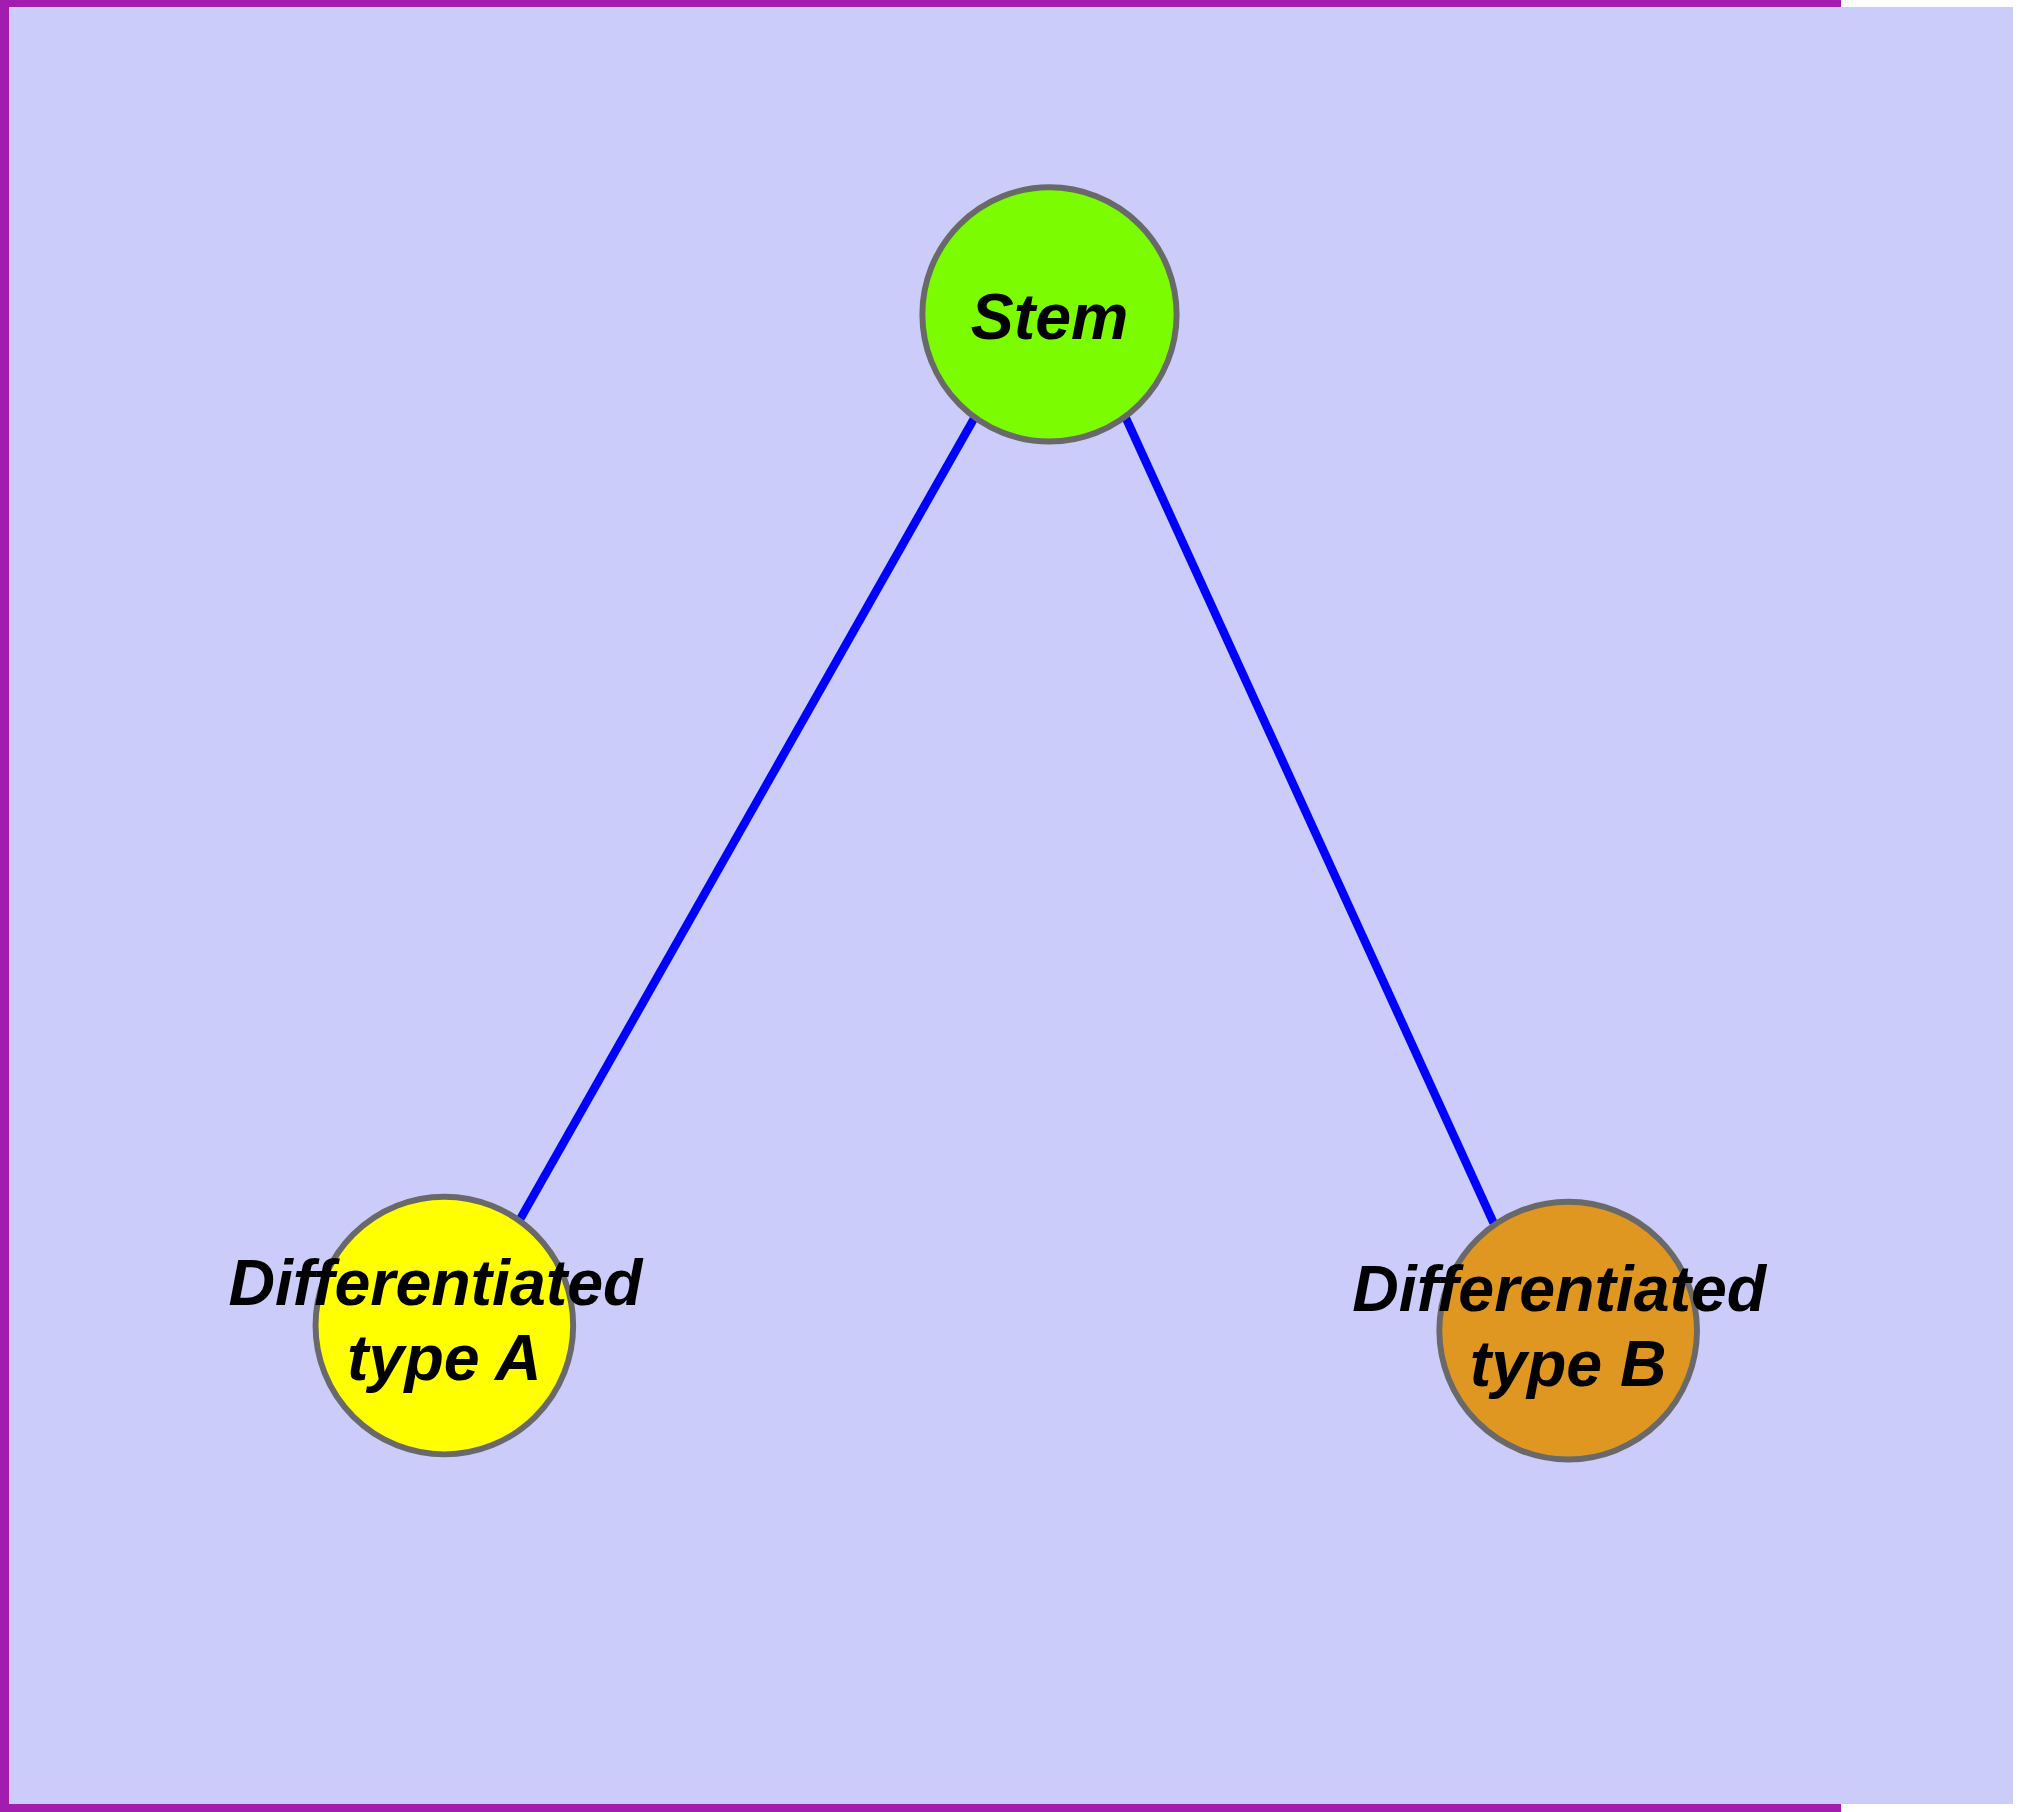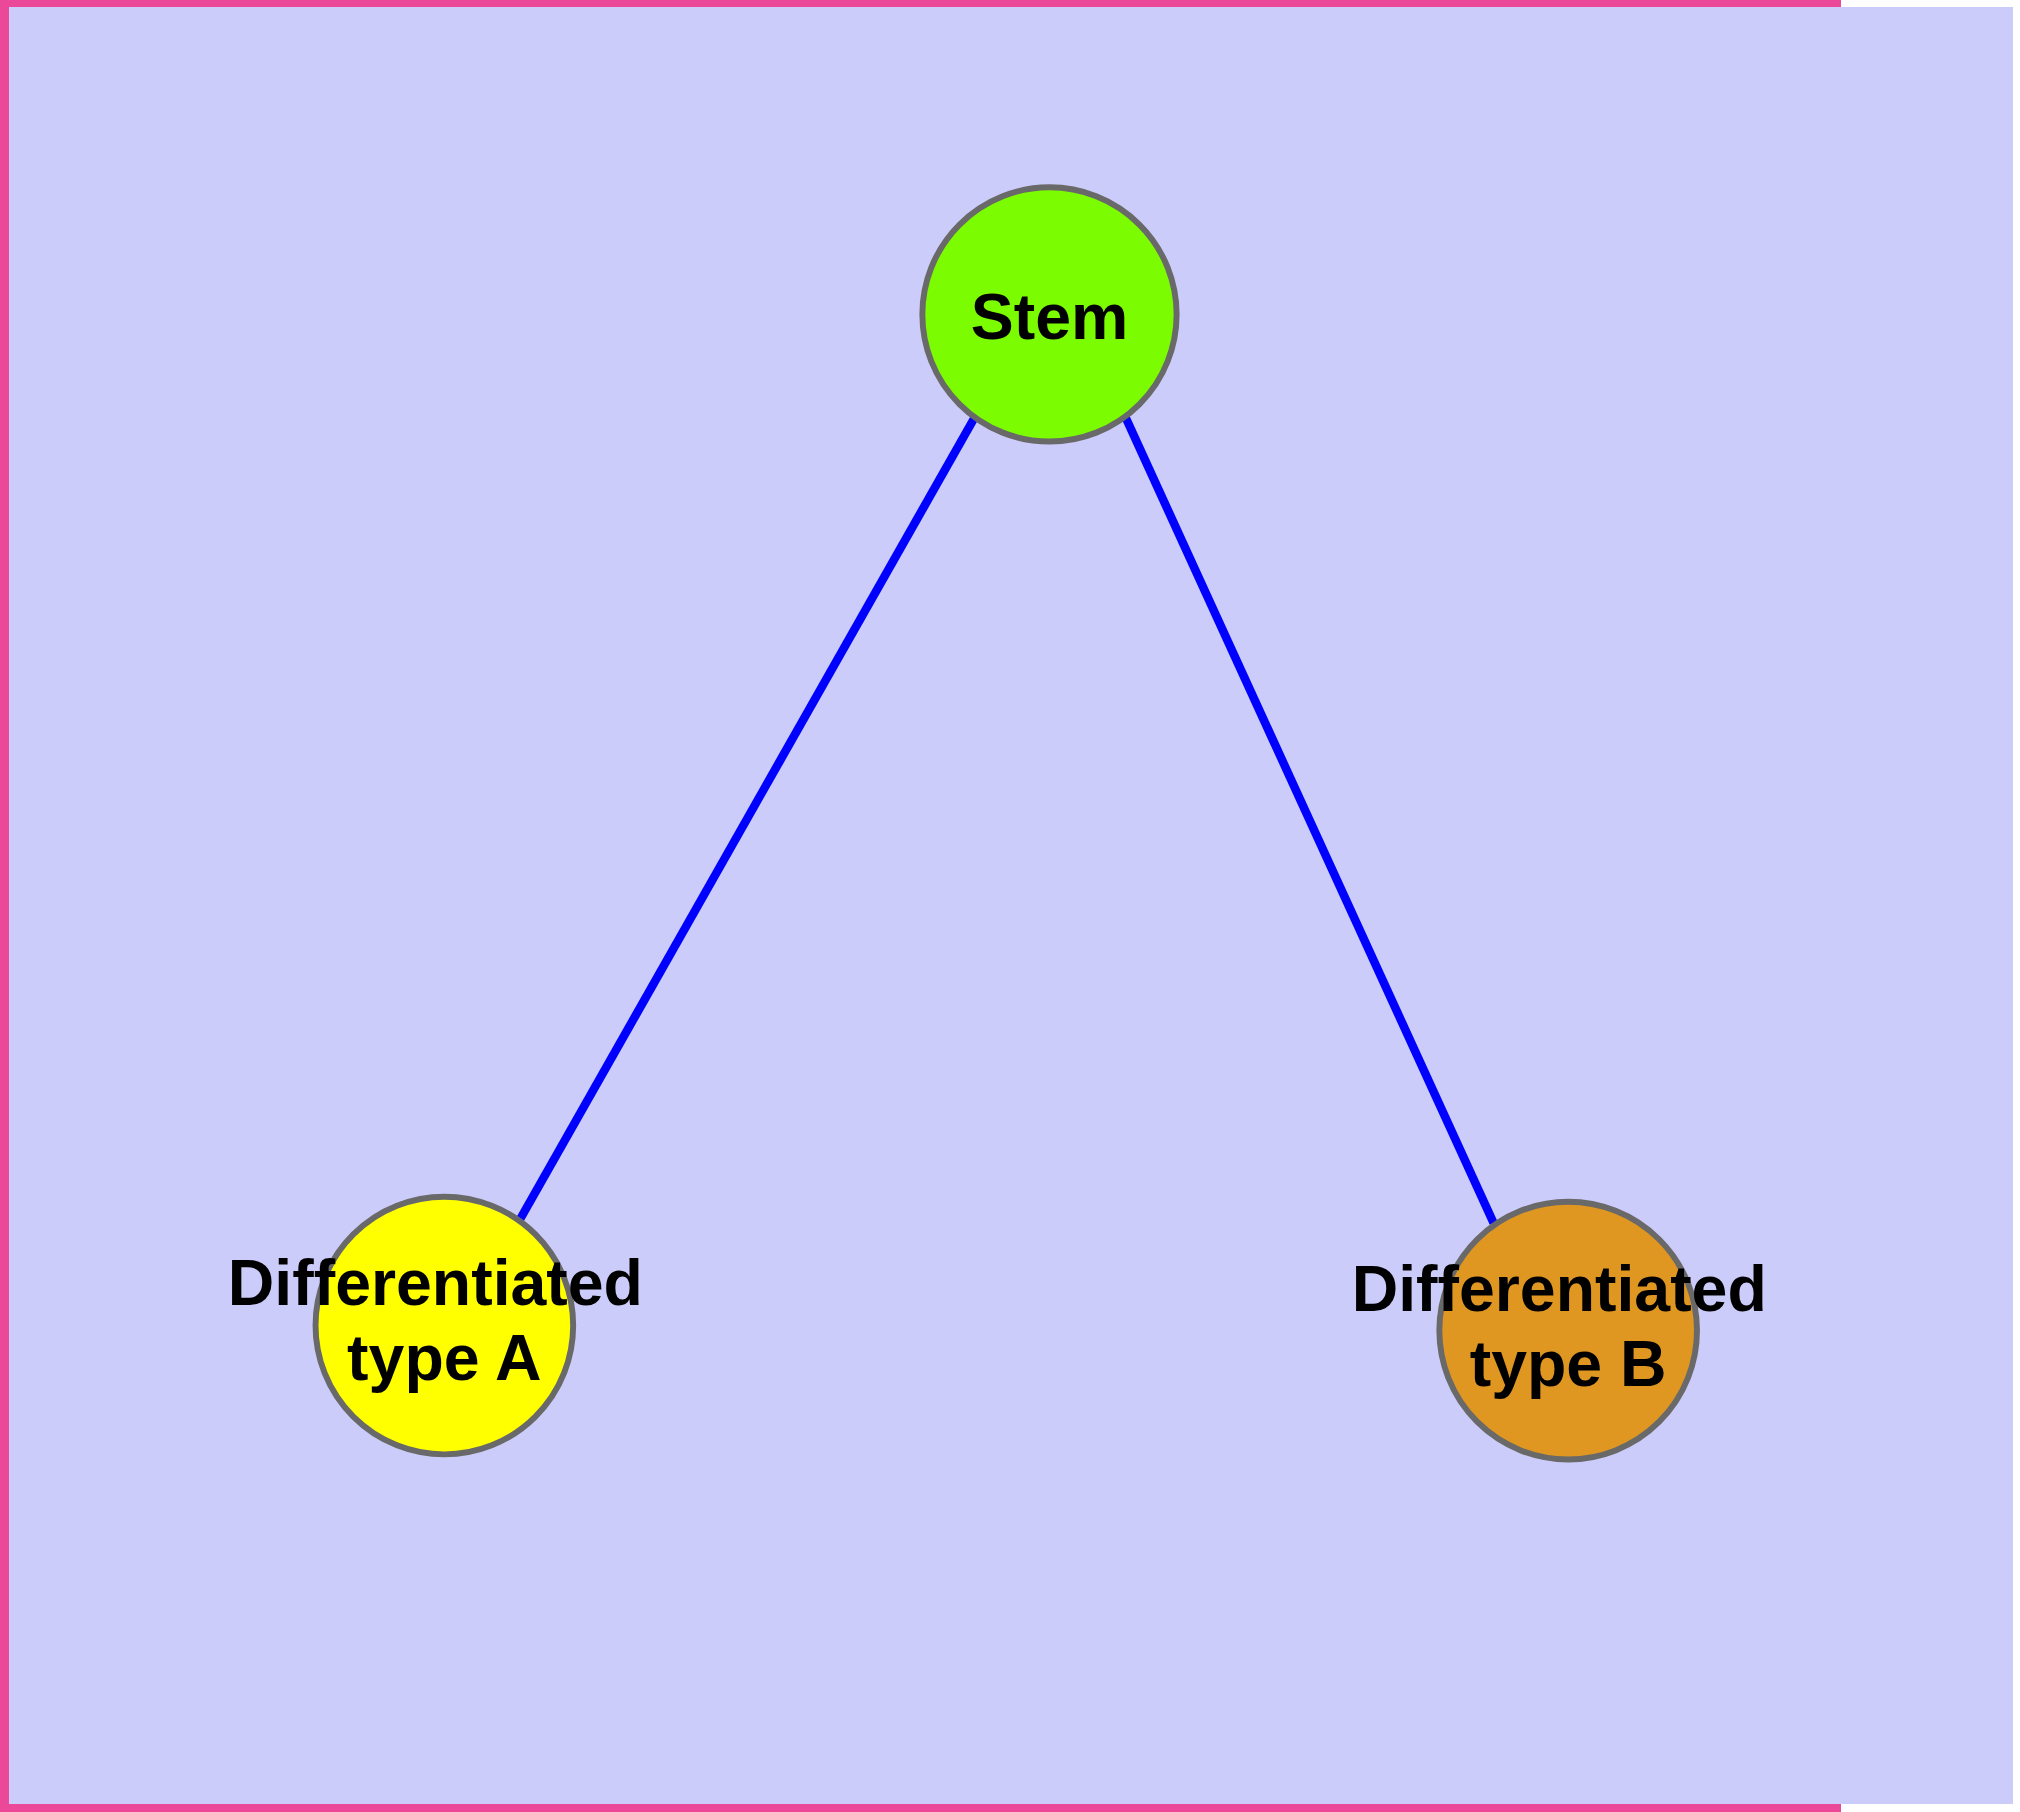--- a/index.html
+++ b/index.html
@@ -11,22 +11,23 @@
   body {
     width: 2021px;
     height: 1812px;
     overflow: hidden;
     font-family: "Liberation Sans", sans-serif;
   }
   #canvas {
     position: relative;
     width: 1841px;
     height: 1812px;
-    background: #ec4899;
+    background: #a21caf;
     box-sizing: border-box;
+    font-style: italic;
   }
   #plot-area {
     position: absolute;
     left: 8.5px;
     top: 6.8px;
     width: 2004px;
     height: 1797px;
     background: #ccccfa;
   }
   #graph-svg {

